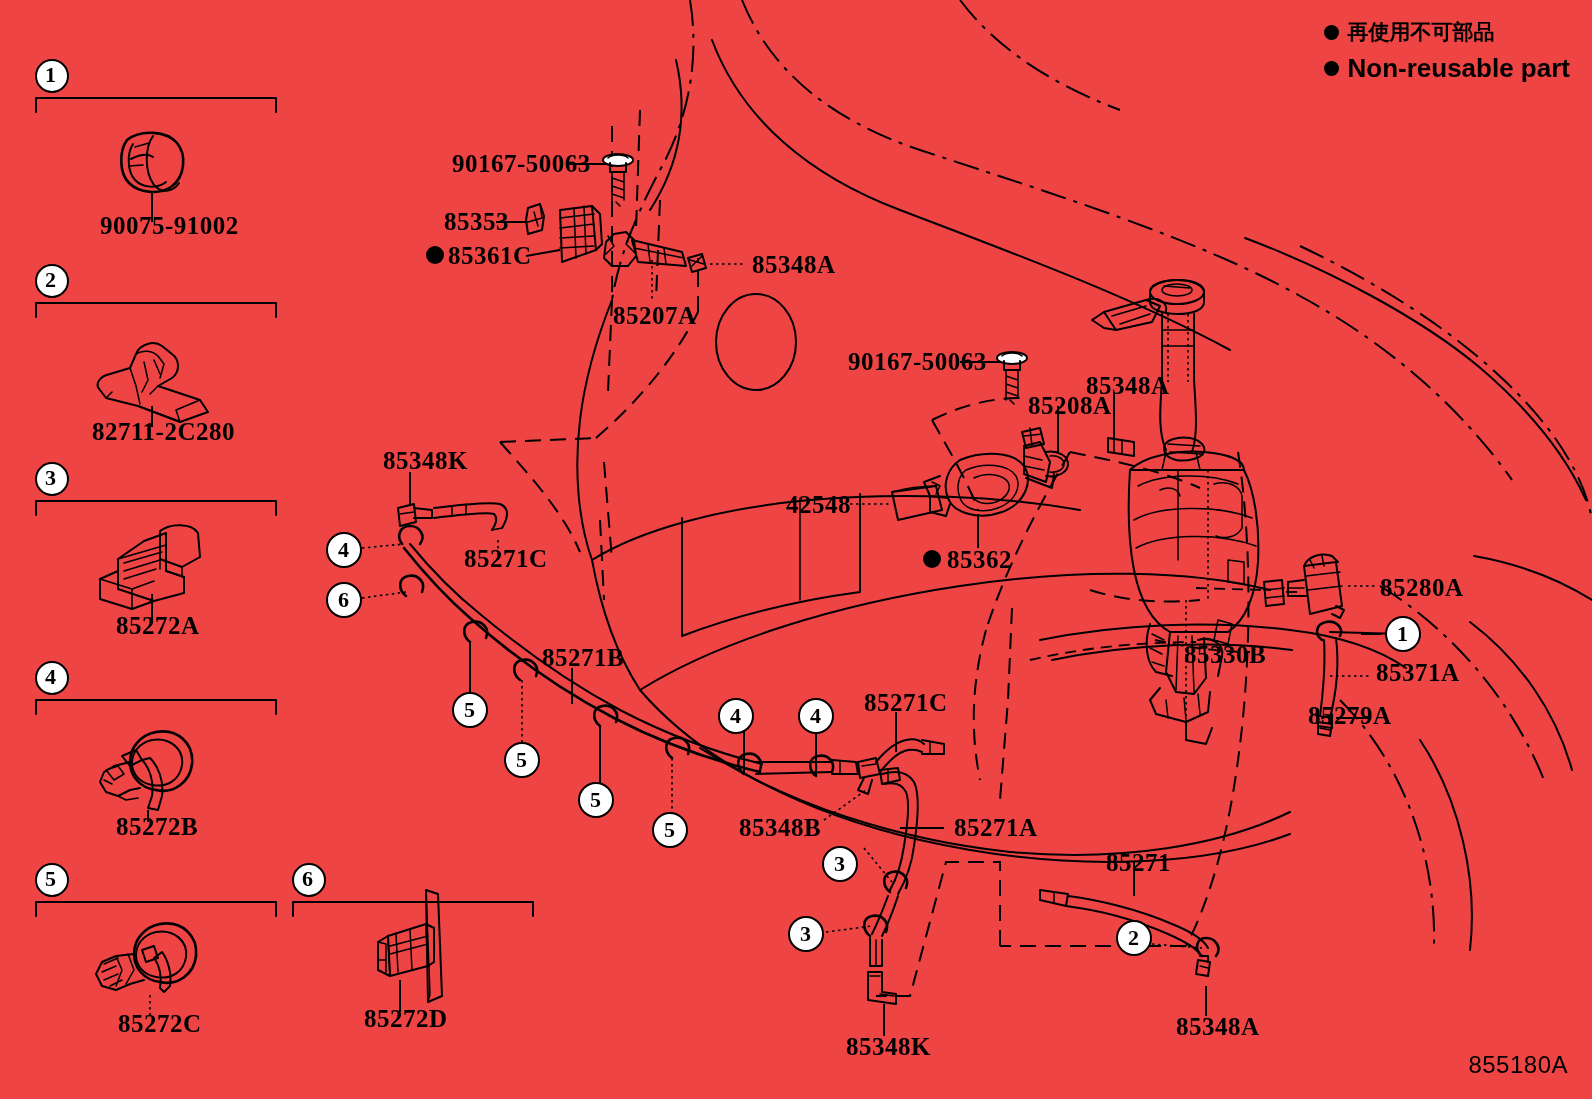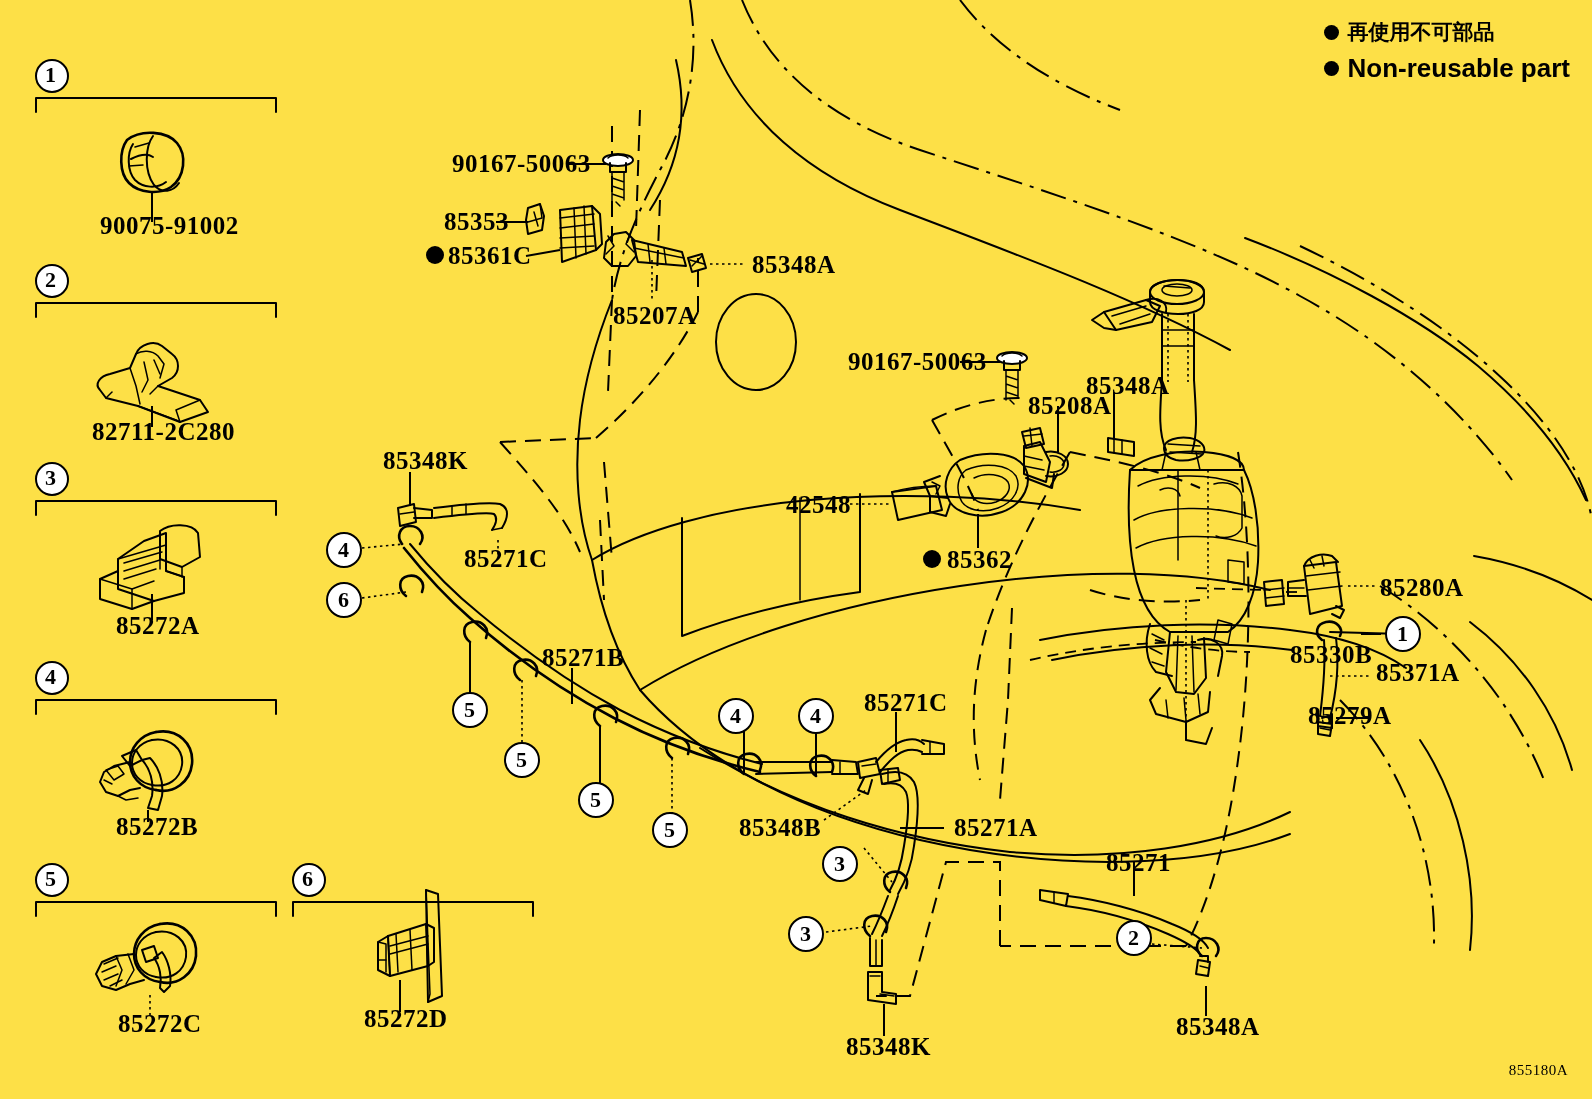--- a/index.html
+++ b/index.html
@@ -1,26 +1,26 @@
 <!DOCTYPE html>
 <html><head>
 <meta charset="utf-8">
 <style>
   html,body{margin:0;padding:0;background:#ffffff;}
   body{width:1592px;height:1099px;font-family:"Liberation Serif",serif;color:#000;}
-  #stage{position:relative;width:1592px;height:1099px;overflow:hidden;background:#fde047;}
+  #stage{position:relative;width:1592px;height:1099px;overflow:hidden;background:#ef4444;}
   svg.art{position:absolute;left:0;top:0;width:1592px;height:1099px;}
   .lbl{position:absolute;white-space:nowrap;font-family:"Liberation Serif",serif;
        font-weight:bold;font-size:25px;letter-spacing:.5px;line-height:1;}
   .legend{position:absolute;font-family:"Liberation Sans",sans-serif;font-weight:bold;}
   .legend .row{display:flex;align-items:center;gap:9px;white-space:nowrap;}
   .legend .dot{width:15px;height:15px;border-radius:50%;background:#000;flex:0 0 auto;}
   .legend .jp{font-family:"DejaVu Sans",sans-serif;font-size:21px;}
   .legend .en{font-size:26px;}
-  .diagid{position:absolute;font-family:Liberation Serif, serif;font-size:15px;letter-spacing:.5px;}
+  .diagid{position:absolute;font-family:Liberation Sans, sans-serif;font-size:24px;letter-spacing:.5px;}
 </style>
 </head>
 <body>
 
 <div id="stage">
 
   <svg class="art" viewBox="0 0 1592 1099">
     <defs>
       <style>
         .s{fill:none;stroke:#000;stroke-width:2;stroke-linecap:round;stroke-linejoin:round;}
@@ -534,21 +534,21 @@
   <div class="lbl" style="left:464px;top:546px;">85271C</div>
   <div class="lbl" style="left:542px;top:645px;">85271B</div>
   <div class="lbl" style="left:864px;top:690px;">85271C</div>
   <div class="lbl" style="left:739px;top:815px;">85348B</div>
   <div class="lbl" style="left:954px;top:815px;">85271A</div>
   <div class="lbl" style="left:846px;top:1034px;">85348K</div>
   <div class="lbl" style="left:1106px;top:850px;">85271</div>
   <div class="lbl" style="left:1176px;top:1014px;">85348A</div>
 
   <div class="lbl" style="left:1380px;top:575px;">85280A</div>
-  <div class="lbl" style="left:1290px;top:642px;">85330B</div>
+  <div class="lbl" style="left:1184px;top:642px;">85330B</div>
   <div class="lbl" style="left:1376px;top:660px;">85371A</div>
   <div class="lbl" style="left:1308px;top:703px;">85279A</div>
 
   <div class="lbl" style="left:338px;top:539px;font-size:22px;">4</div>
   <div class="lbl" style="left:338px;top:589px;font-size:22px;">6</div>
   <div class="lbl" style="left:464px;top:699px;font-size:22px;">5</div>
   <div class="lbl" style="left:516px;top:749px;font-size:22px;">5</div>
   <div class="lbl" style="left:590px;top:789px;font-size:22px;">5</div>
   <div class="lbl" style="left:664px;top:819px;font-size:22px;">5</div>
   <div class="lbl" style="left:730px;top:705px;font-size:22px;">4</div>

